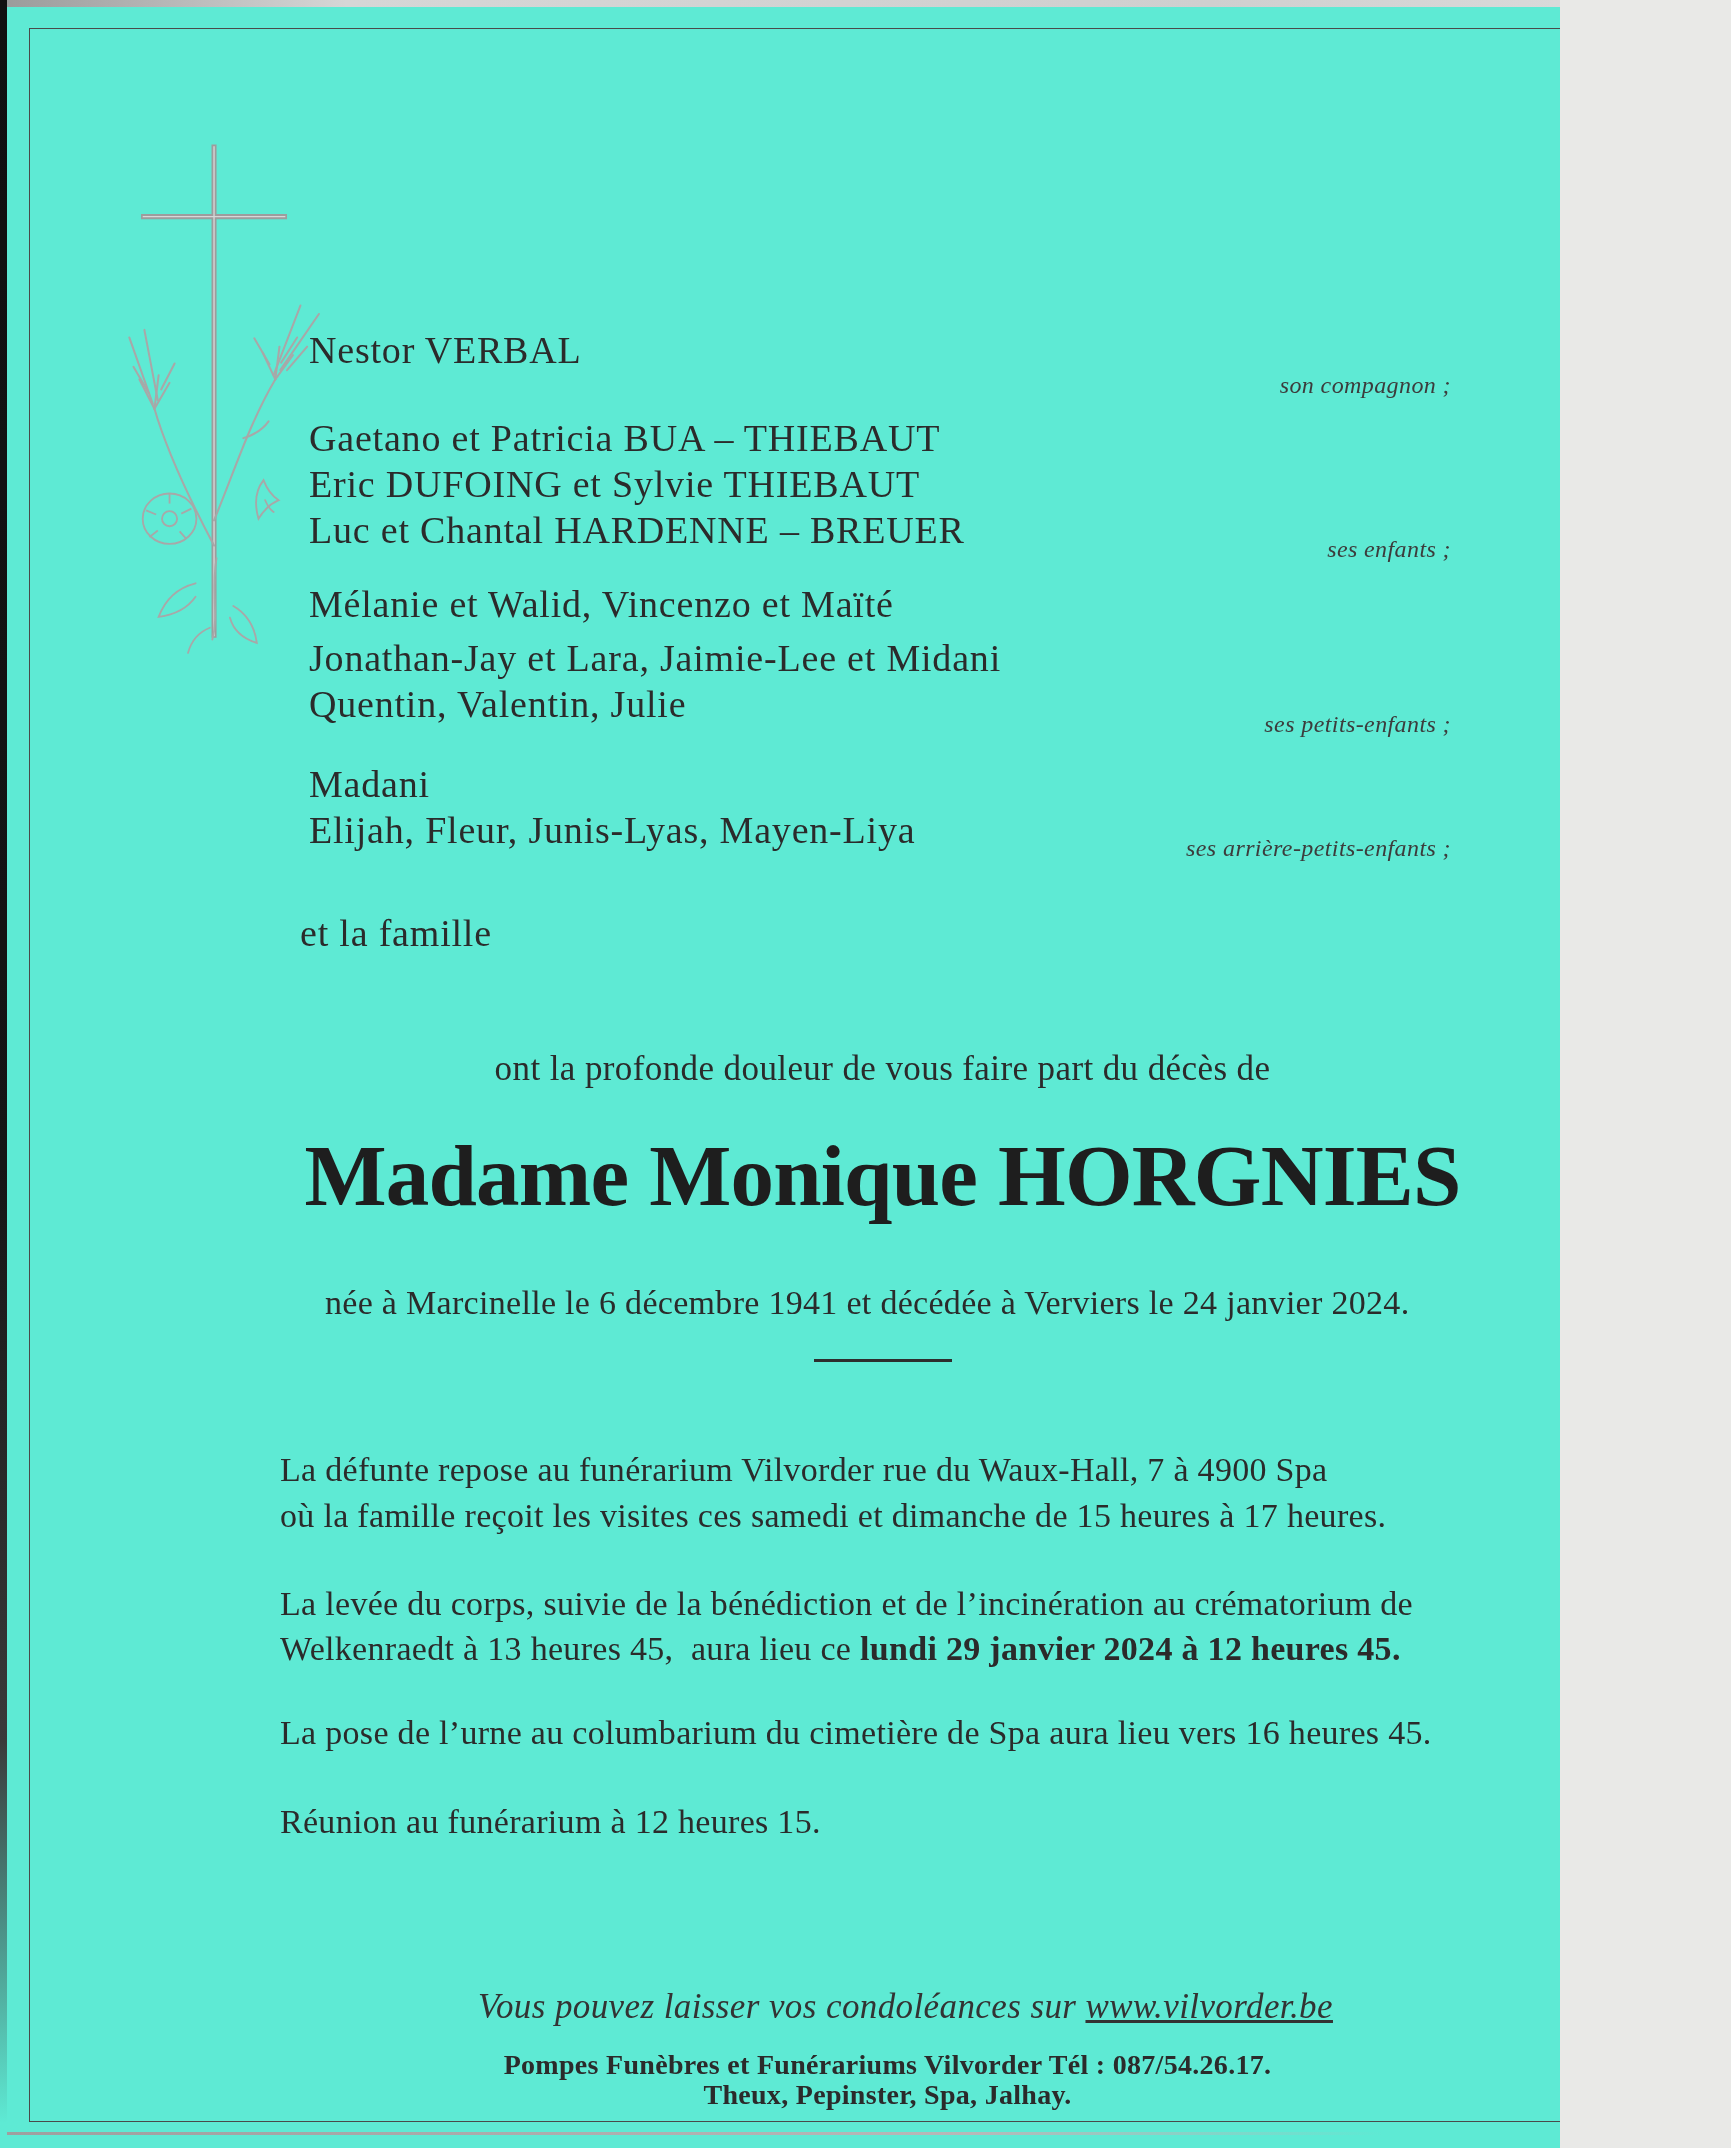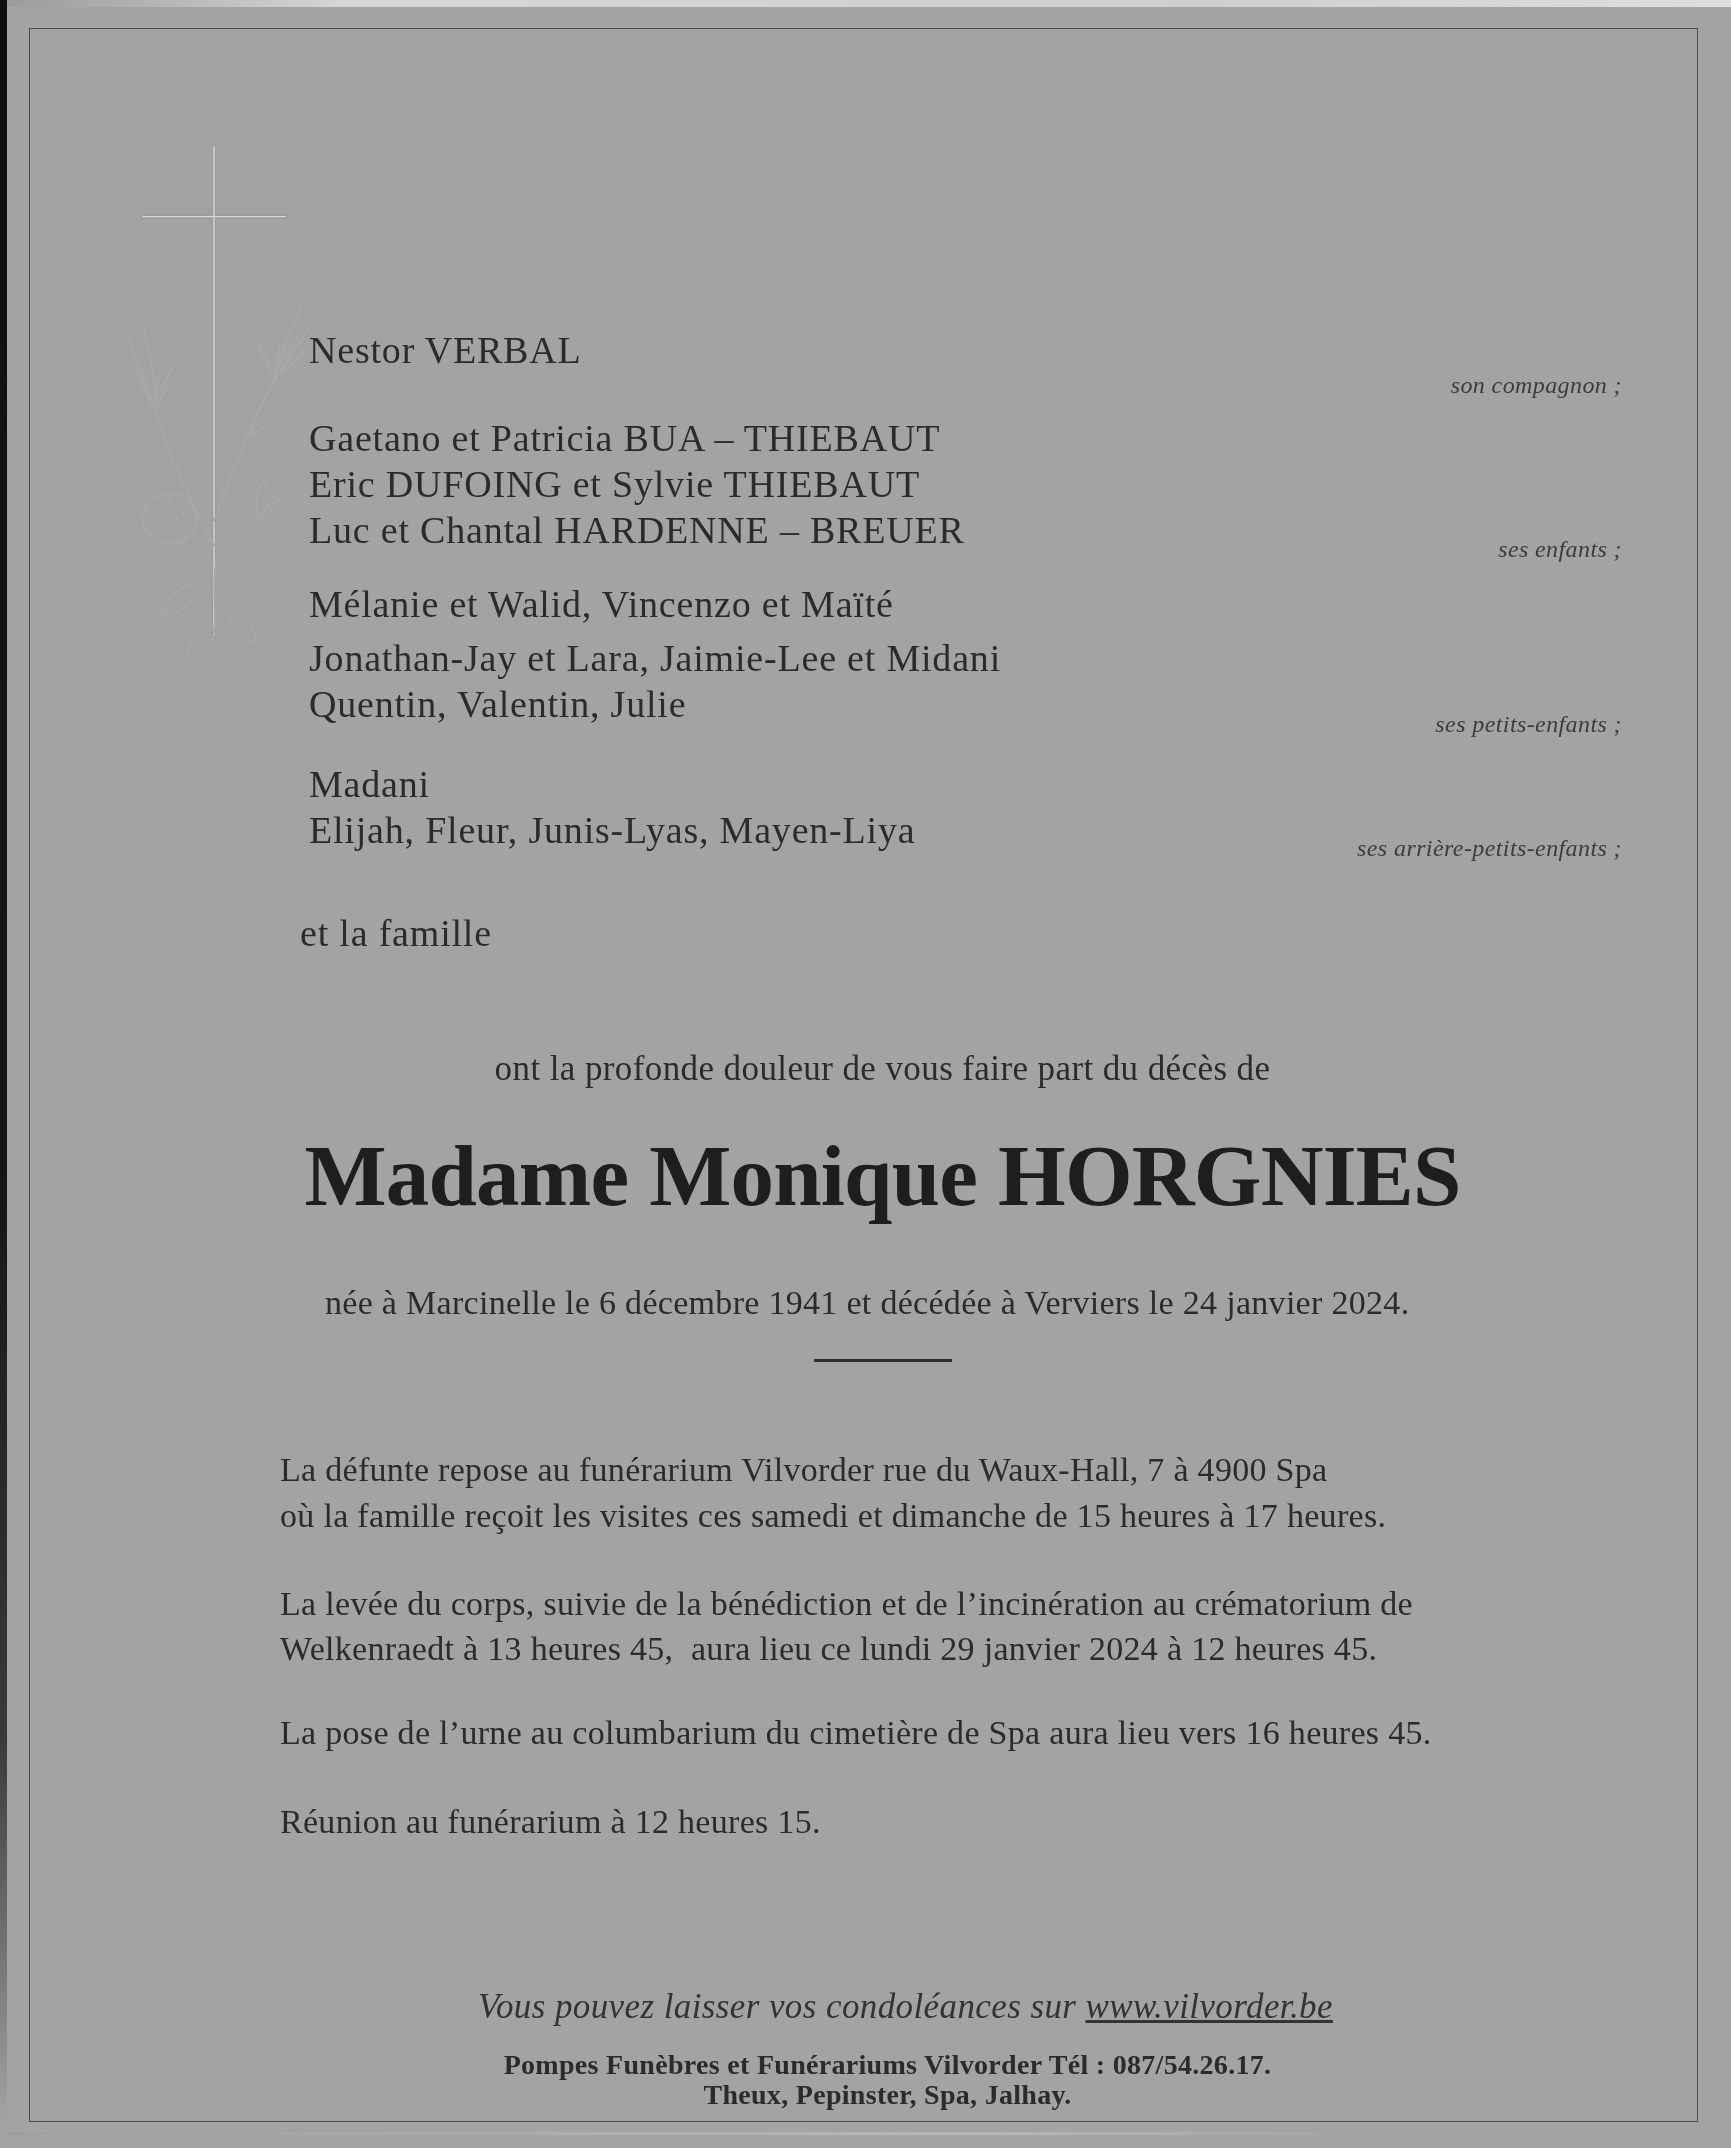--- a/index.html
+++ b/index.html
@@ -1,19 +1,19 @@
 <!DOCTYPE html>
 <html style="font-size:13.4px"><head>
 <meta charset="utf-8">
 <style>
   html,body{margin:0;padding:0;background:#e9e9e7;}
   .page{
     position:relative;
-    width:1731px;height:2148px;
-    background:#a3a3a3;
+    width:1560px;height:2148px;
+    background:#5eead4;
     overflow:hidden;
     font-family:"Liberation Serif","DejaVu Serif",serif;
     color:#2b2b2b;
   }
   .frame{
     position:absolute;left:29px;top:28px;width:1669px;height:2094px;
     border:1.7px solid #4a4a4a;box-sizing:border-box;
   }
   .scan-left{
     position:absolute;left:0;top:0;width:6.7px;height:2123px;
@@ -46,21 +46,21 @@
   }
   .intro{font-size:35px;letter-spacing:0.4px;transform:translateX(17px);}
   .title{
     font-size:87px;font-weight:bold;letter-spacing:-0.8px;color:#1e1e1e;
     transform:translateX(17px);
   }
   .life{font-size:34px;letter-spacing:0.3px;transform:translateX(1.7px);}
   .divider{
     position:absolute;left:814px;top:1359px;width:138px;height:2.5px;background:#2e2e2e;
   }
-  .bold{font-weight:normal;text-align:center;}
+  .bold{font-weight:bold;text-align:center;}
   .condo{
     font-size:35px;font-style:italic;letter-spacing:0.4px;color:#333;
     transform:translateX(40px);
   }
   .condo .url{text-decoration:underline;}
   .foot{
     font-size:28px;font-weight:bold;letter-spacing:0.3px;color:#2b2b2b;
     transform:translateX(22px);
   }
 </style>

